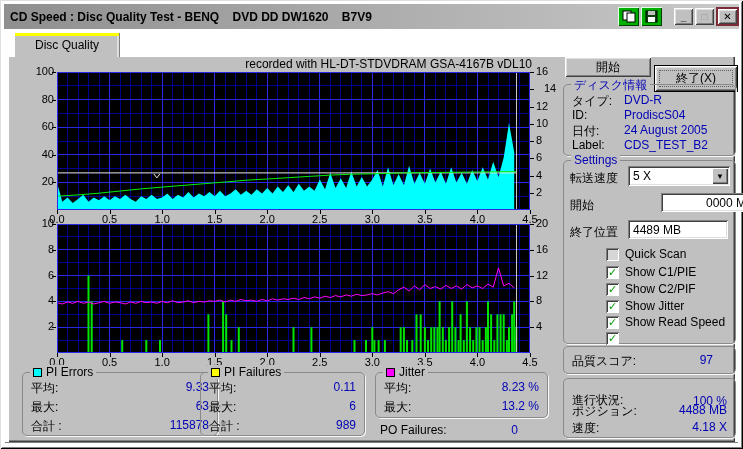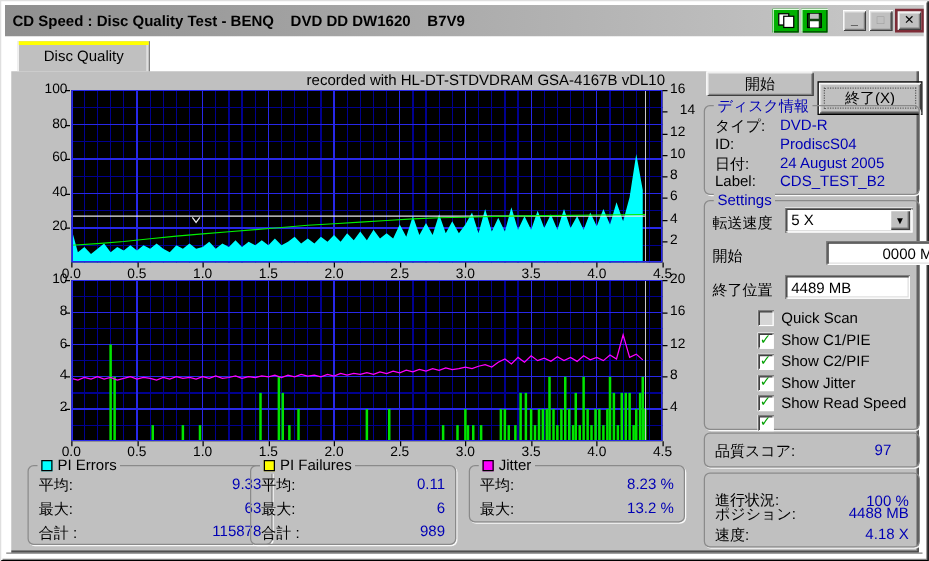--- a/index.html
+++ b/index.html
@@ -541,15 +541,19 @@
         <div class="row" style="top: 7px;">
           <span class="lbl">平均:</span>
           <span class="val">8.23 %</span>
         </div>
         <div class="row" style="top: 26px;">
           <span class="lbl">最大:</span>
           <span class="val">13.2 %</span>
         </div>
       </div>
   </div>
+  <div class="row" style="left:380px; top:423px; width:138px; right:auto;">
+    <span class="lbl">PO Failures:</span>
+    <span class="val">0</span>
+  </div>
 
   <div class="groove"></div>
 </div>
 
 </body></html>

